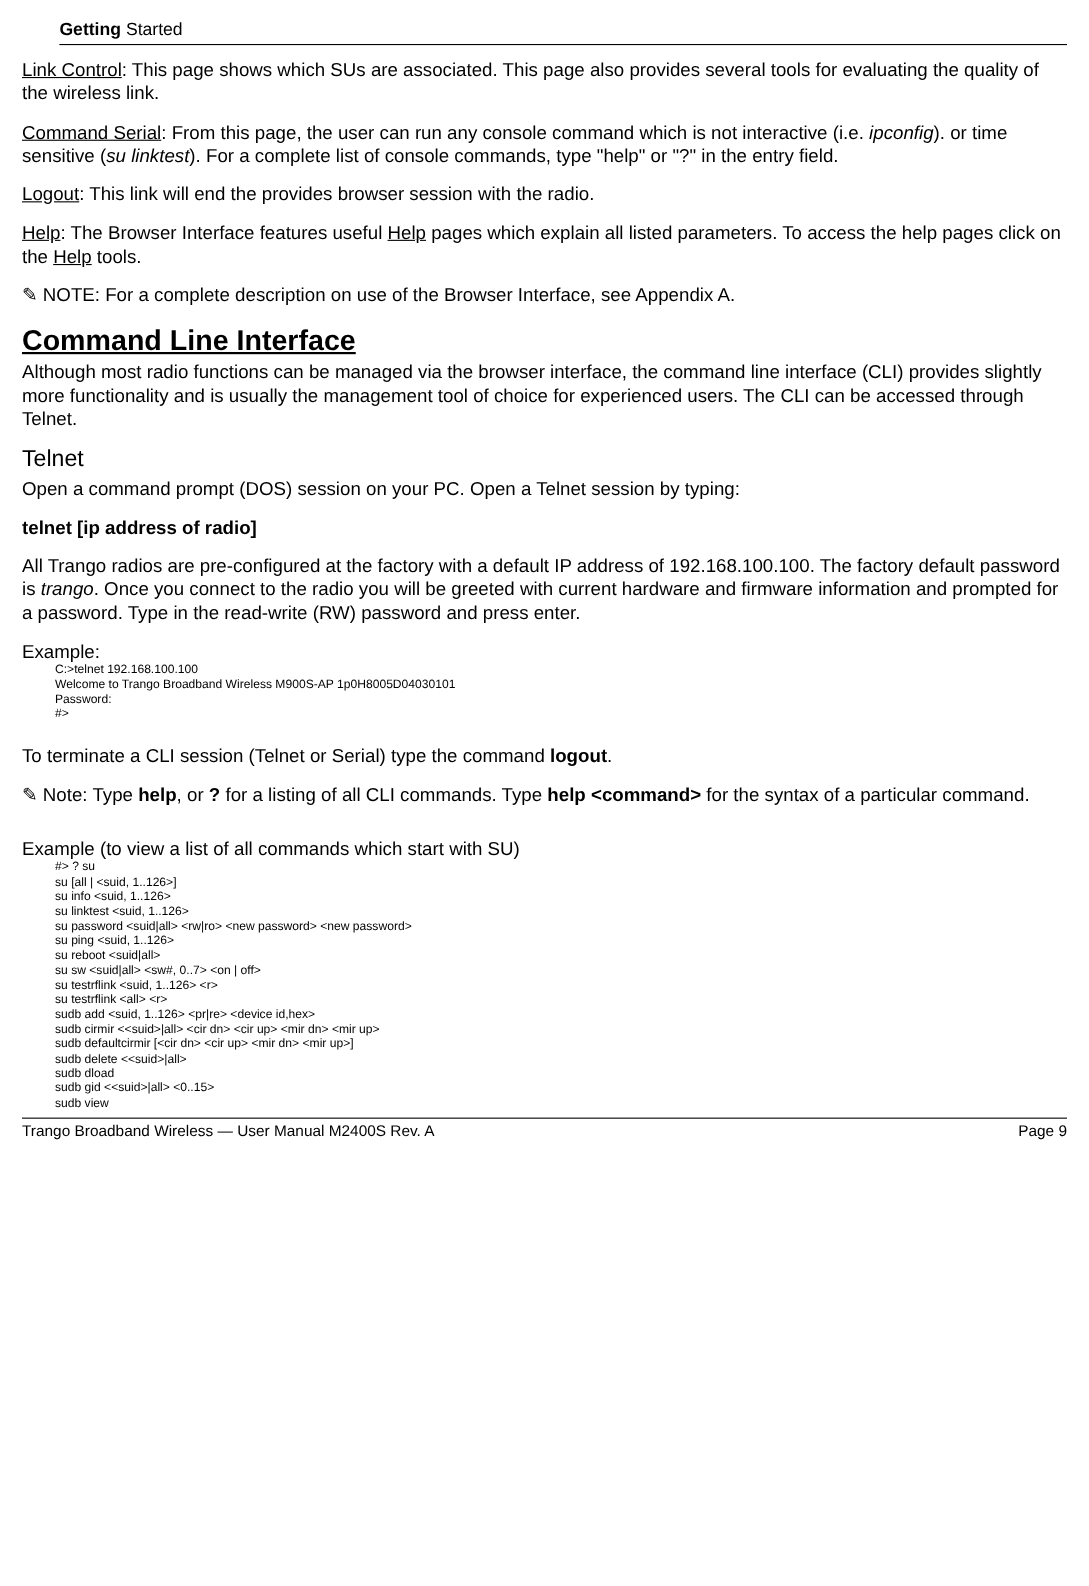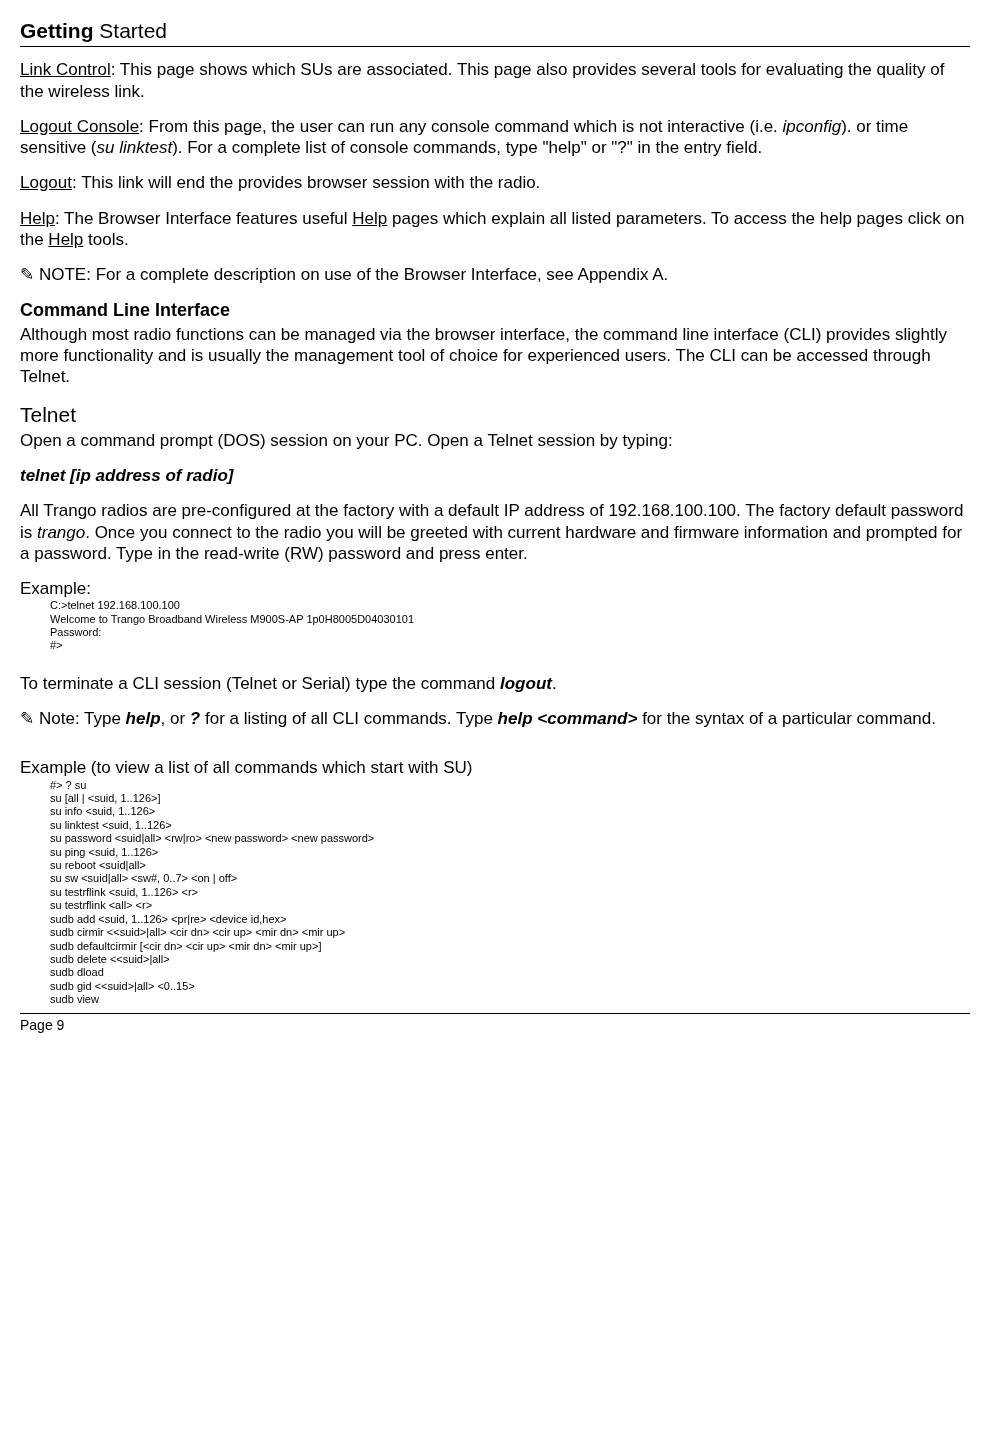--- a/index.html
+++ b/index.html
@@ -4,45 +4,47 @@
 <style>
   body {
     font-family: Arial, Helvetica, sans-serif;
     font-size: 17px;
     margin: 0;
     padding: 18px 20px 12px 20px;
     color: #000;
     line-height: 1.25;
   }
   .header {
-    font-size: 21px;
+    font-size: 16px;
     border-bottom: 1.5px solid #000;
     padding-bottom: 2px;
     margin-bottom: 12px;
+    margin-left: 34px;
   }
   .header b { font-weight: bold; }
   .para {
     margin: 0 0 14px 0;
   }
   .lbl {
     text-decoration: underline;
     font-weight: normal;
   }
   i { font-style: italic; }
   .h1 {
-    font-size: 18px;
+    font-size: 26px;
     font-weight: bold;
     margin: 14px 0 2px 0;
+    text-decoration: underline;
   }
   .h2 {
     font-size: 21px;
     font-weight: normal;
     margin: 14px 0 2px 0;
   }
-  .bi { font-weight: bold; font-style: italic; }
+  .bi { font-weight: bold; }
   .code {
     font-family: Liberation Sans, sans-serif;
     white-space: pre;
     margin: 0 0 0 30px;
     font-size: 11px;
     line-height: 1.22;
   }
   .note-line { margin: 0 0 28px 0; font-size: 17px;}
   .footer {
     display: flex;
@@ -59,21 +61,21 @@
 
 <div class="header">
   <b>Getting</b><span> Started</span>
 </div>
 
 <p class="para">
   <span class="lbl">Link Control</span><span>:  This page shows which SUs are associated.  This page also provides several tools for evaluating the quality of the wireless link.</span>
 </p>
 
 <p class="para">
-  <span class="lbl">Logout Console</span><span>:  From this page, the user can run any console command which is not interactive (i.e. </span><i>ipconfig</i><span>).  or time sensitive (</span><i>su linktest</i><span>).   For a complete list of console commands, type "help" or "?" in the entry field.</span>
+  <span class="lbl">Command Serial</span><span>:  From this page, the user can run any console command which is not interactive (i.e. </span><i>ipconfig</i><span>).  or time sensitive (</span><i>su linktest</i><span>).   For a complete list of console commands, type "help" or "?" in the entry field.</span>
 </p>
 
 <p class="para">
   <span class="lbl">Logout</span><span>:   This link will end the provides browser session with the radio.</span>
 </p>
 
 <p class="para">
   <span class="lbl">Help</span><span>:    The Browser Interface features useful </span><span class="u">Help</span><span> pages which explain all listed parameters.  To access the help pages click on the </span><span class="u">Help</span><span> tools.</span>
 </p>
 
@@ -118,14 +120,15 @@
 su testrflink &lt;all&gt; &lt;r&gt;
 sudb add &lt;suid, 1..126&gt; &lt;pr|re&gt; &lt;device id,hex&gt;
 sudb cirmir &lt;&lt;suid&gt;|all&gt; &lt;cir dn&gt; &lt;cir up&gt; &lt;mir dn&gt; &lt;mir up&gt;
 sudb defaultcirmir [&lt;cir dn&gt; &lt;cir up&gt; &lt;mir dn&gt; &lt;mir up&gt;]
 sudb delete &lt;&lt;suid&gt;|all&gt;
 sudb dload
 sudb gid &lt;&lt;suid&gt;|all&gt; &lt;0..15&gt;
 sudb view</div>
 
 <div class="footer">
+  <span>Trango Broadband Wireless — User Manual M2400S  Rev. A</span>
   <span>Page 9</span>
 </div>
 
 </body></html>

